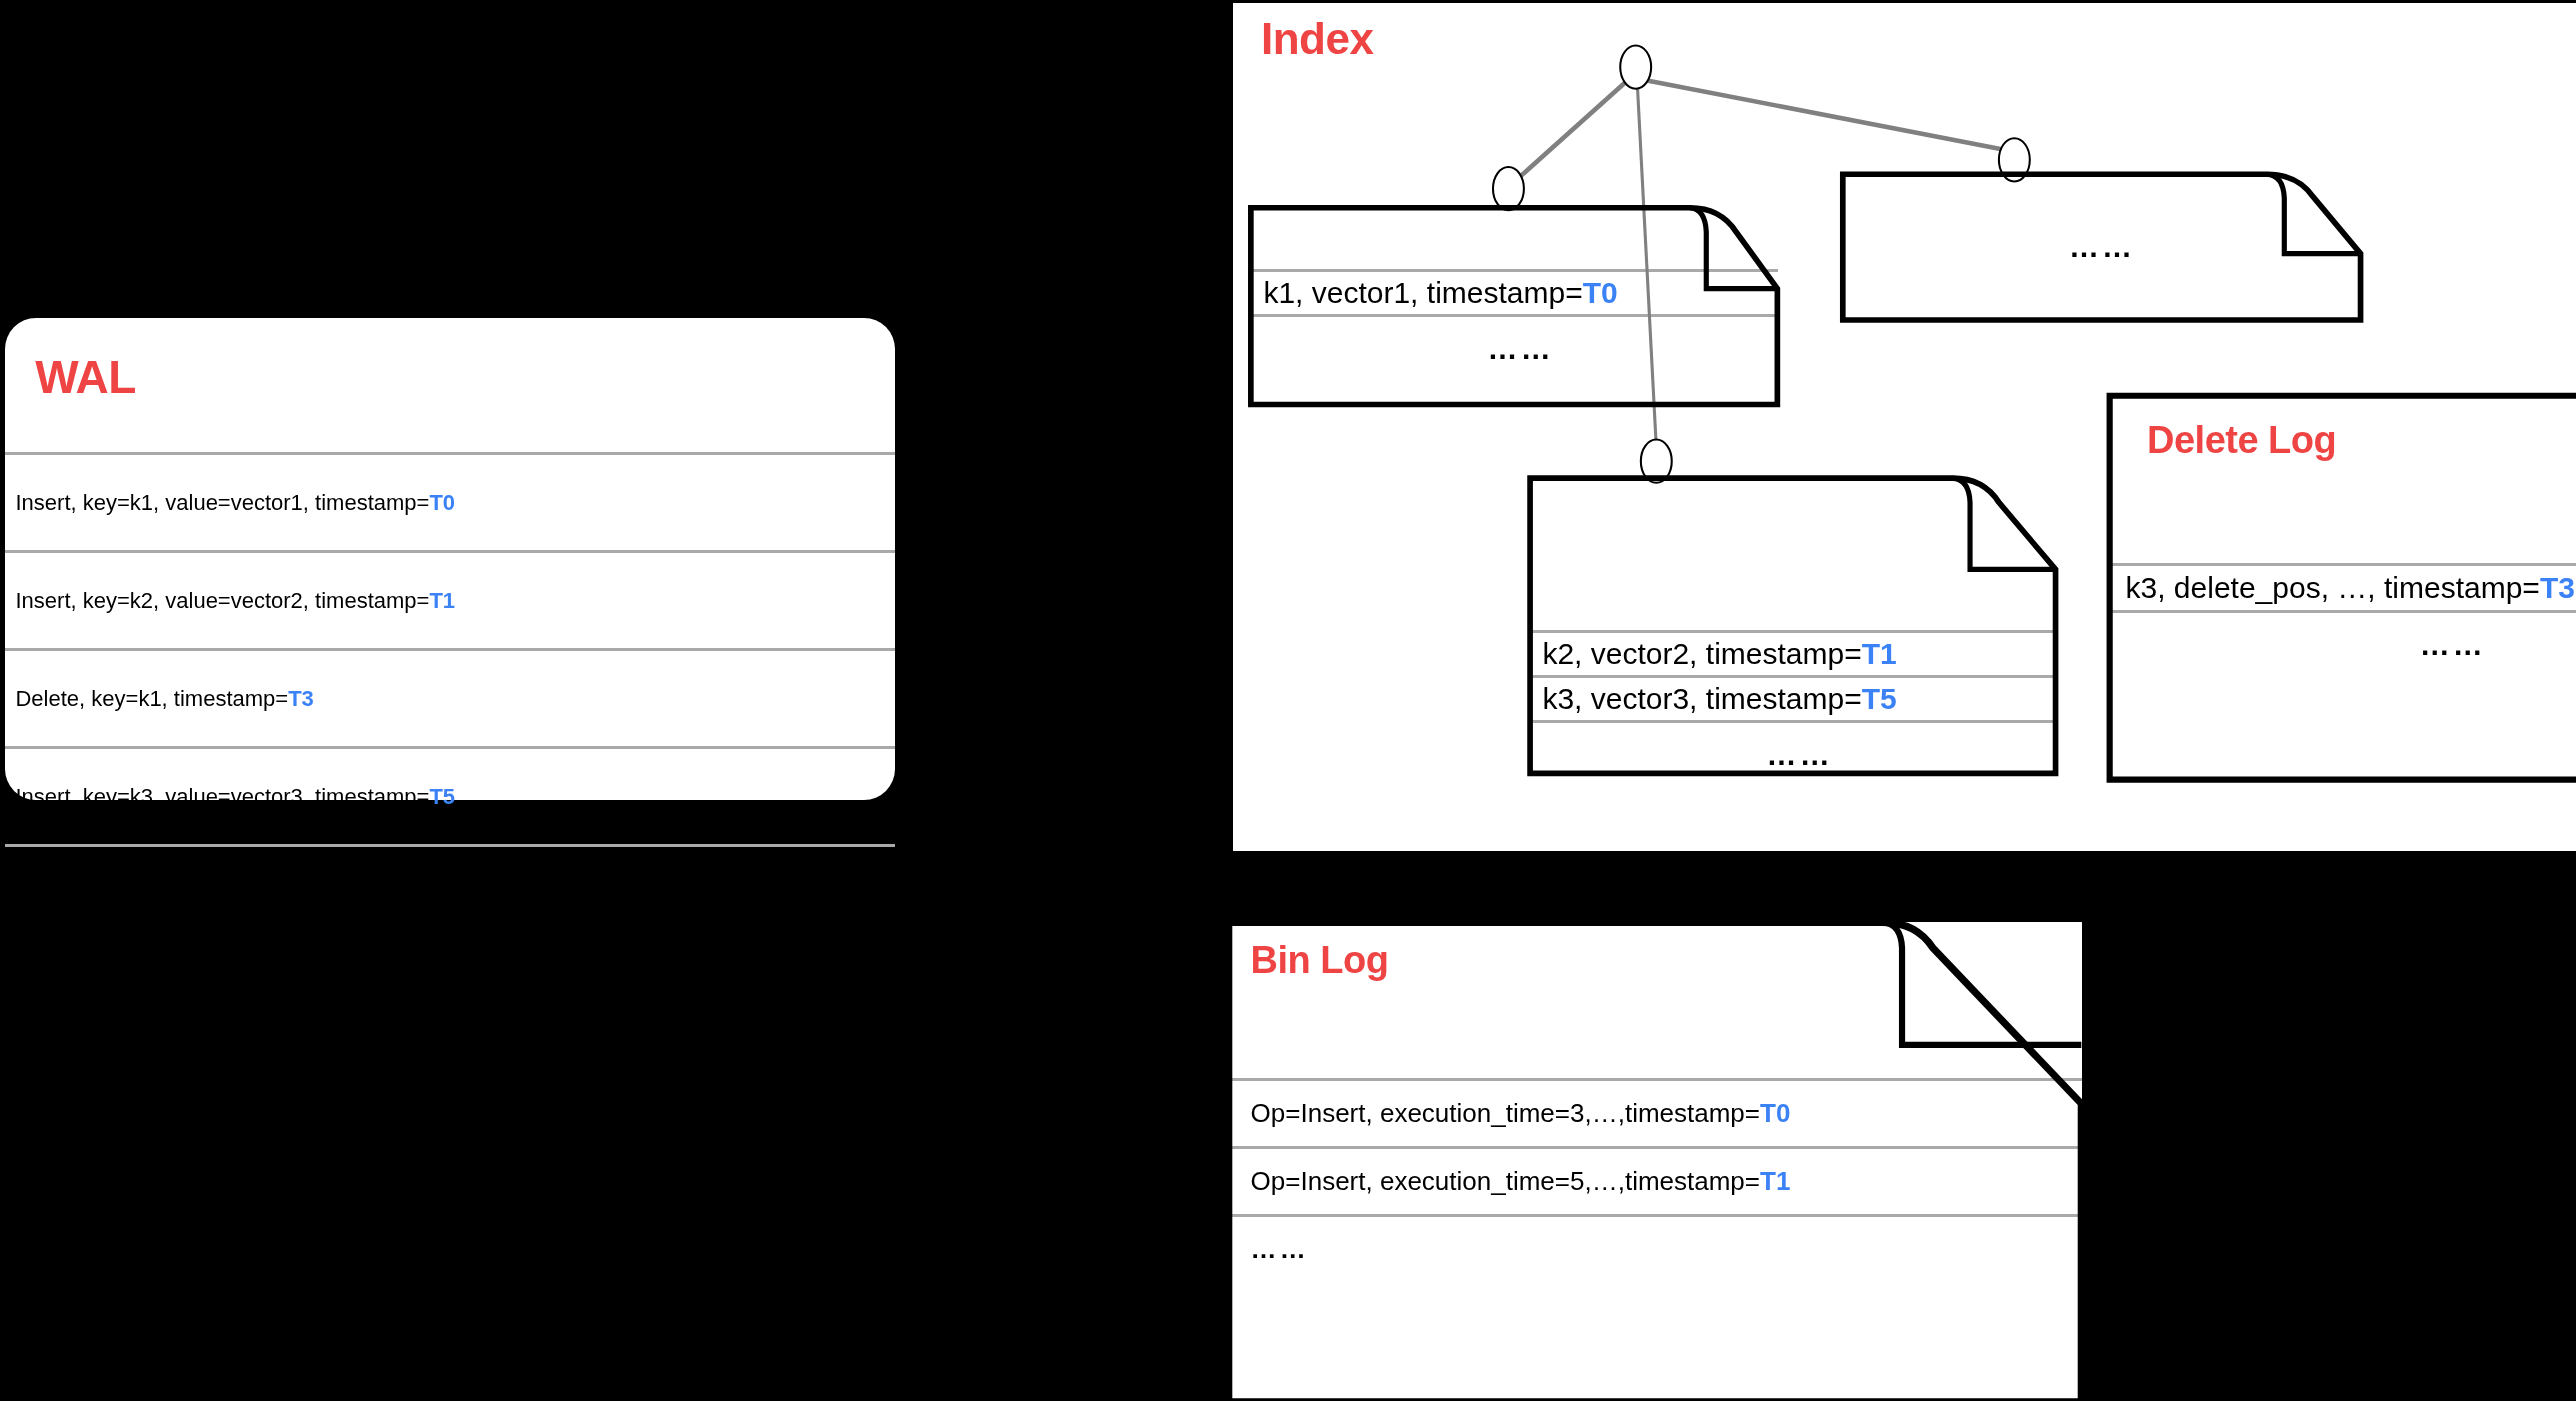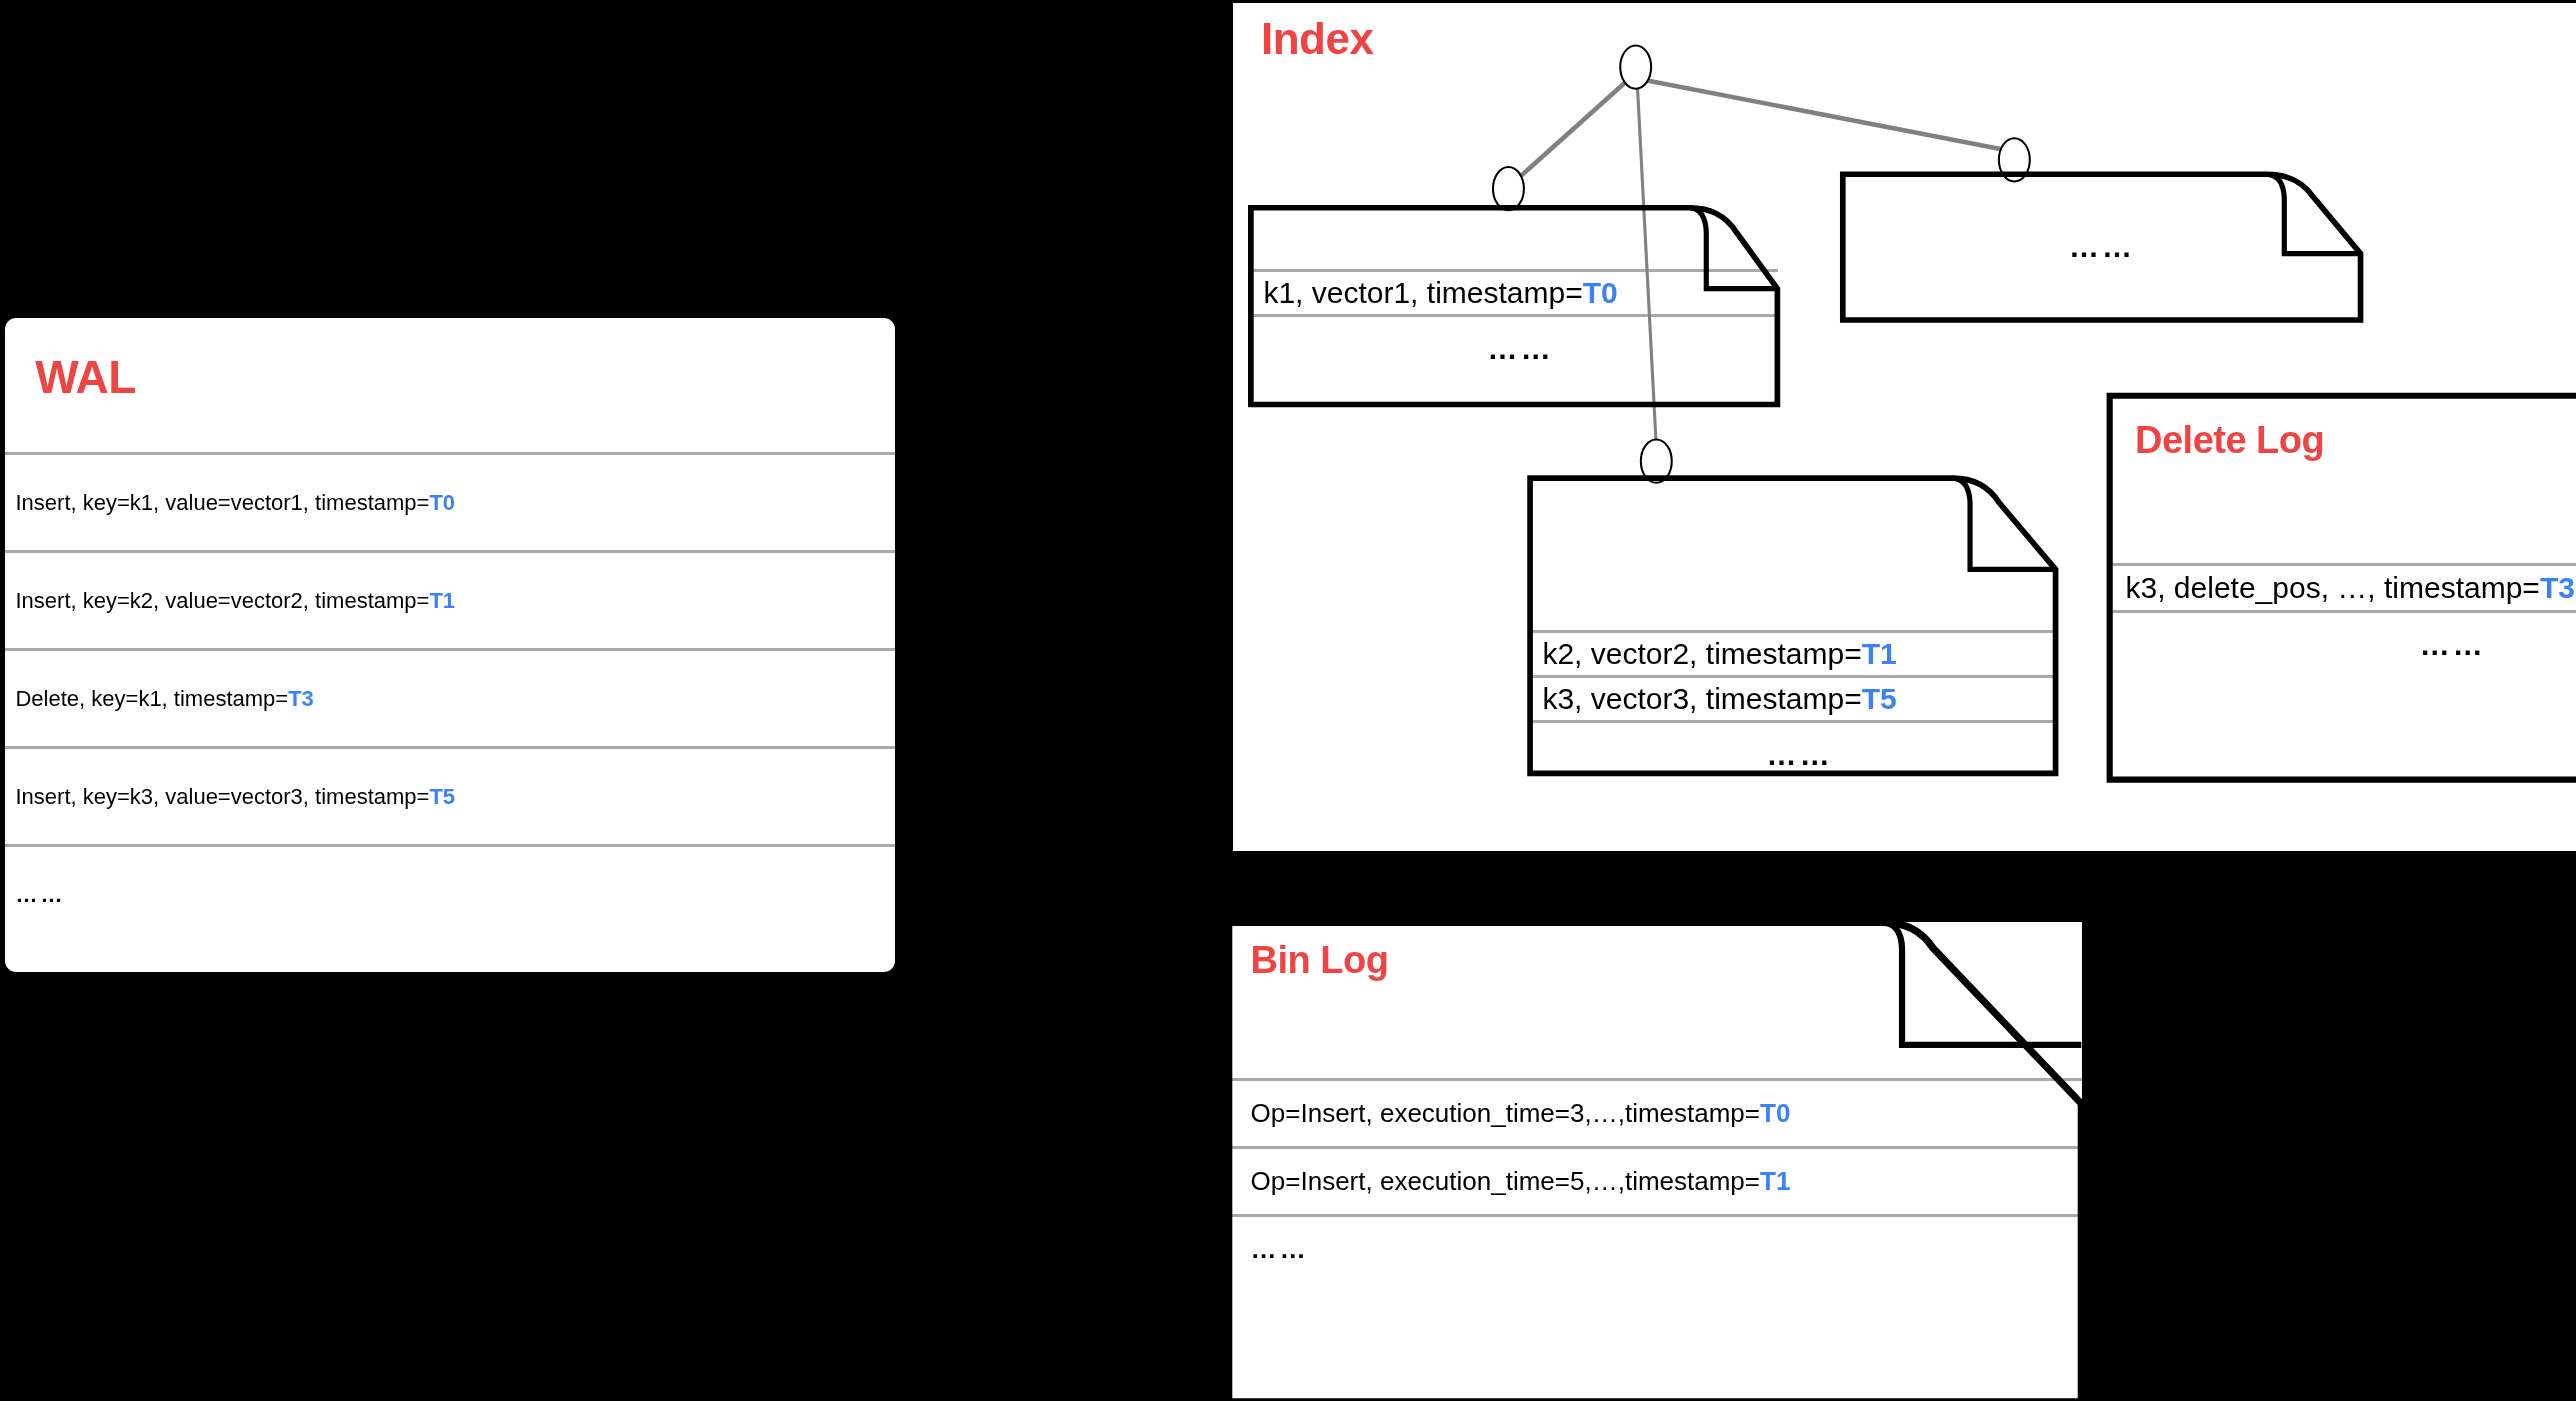--- a/index.html
+++ b/index.html
@@ -53,34 +53,34 @@
   }
 
   
   #card-k2{left:1530px;top:478px;width:527px;height:295px;}
   #card-k2 .rows{top:108px;margin-top:44px;}
   #card-k2 .row{height:45px;padding-left:12.4px;font-size:30px;}
   #card-k2 .row.r3{height:67px;}
 
   
   #card-delete{left:2110px;top:396px;width:670px;height:384px;}
-  #card-delete .panel-title{left:25px;top:23px;font-size:38px;}
+  #card-delete .panel-title{left:37px;top:23px;font-size:38px;}
   #card-delete .rows{top:167px;}
   #card-delete .row{height:47px;padding-left:15.5px;font-size:30px;}
   #card-delete .row.r2{height:67px;}
 
   
   #panel-binlog{left:1229px;top:922px;width:853px;height:480px;}
   #panel-binlog .panel-title{left:21.6px;top:16.5px;font-size:38px;text-align:right;}
   #panel-binlog .rows{top:156px;}
   #panel-binlog .row{height:68px;padding-left:21.6px;font-size:26px;}
   #panel-binlog .row.r3{height:67px;}
 
   
-  #panel-wal{left:5.2px;top:318px;width:890px;height:654px;}
+  #panel-wal{left:5.2px;top:318px;width:890px;height:482px;border-radius:31px;}
   #panel-wal .panel-title{left:30px;top:32px;font-size:46px;}
   #panel-wal .rows{top:134px;}
   #panel-wal .row{height:98px;padding-left:10.3px;font-size:22px;}
   #panel-wal .row.last{height:98px;}
 
   
   #overlay{position:absolute;left:0;top:0;width:2817px;height:1402px;pointer-events:none;}
 </style>
 </head>
 <body>

